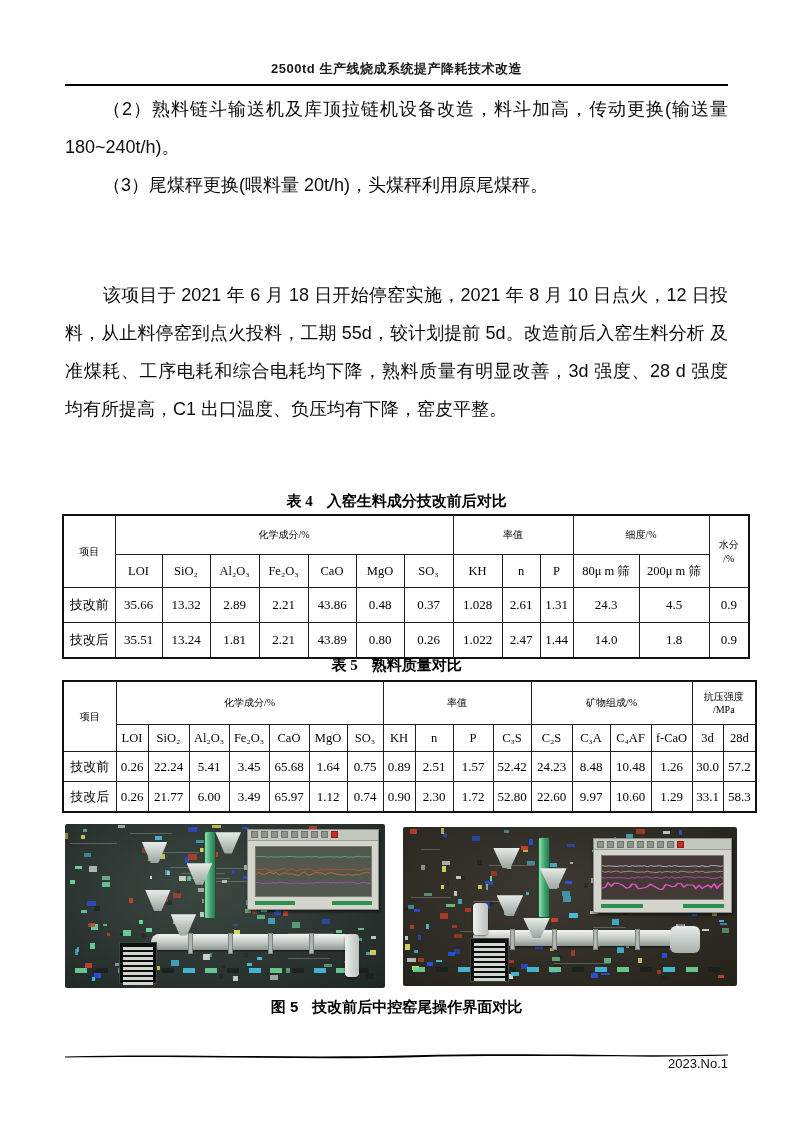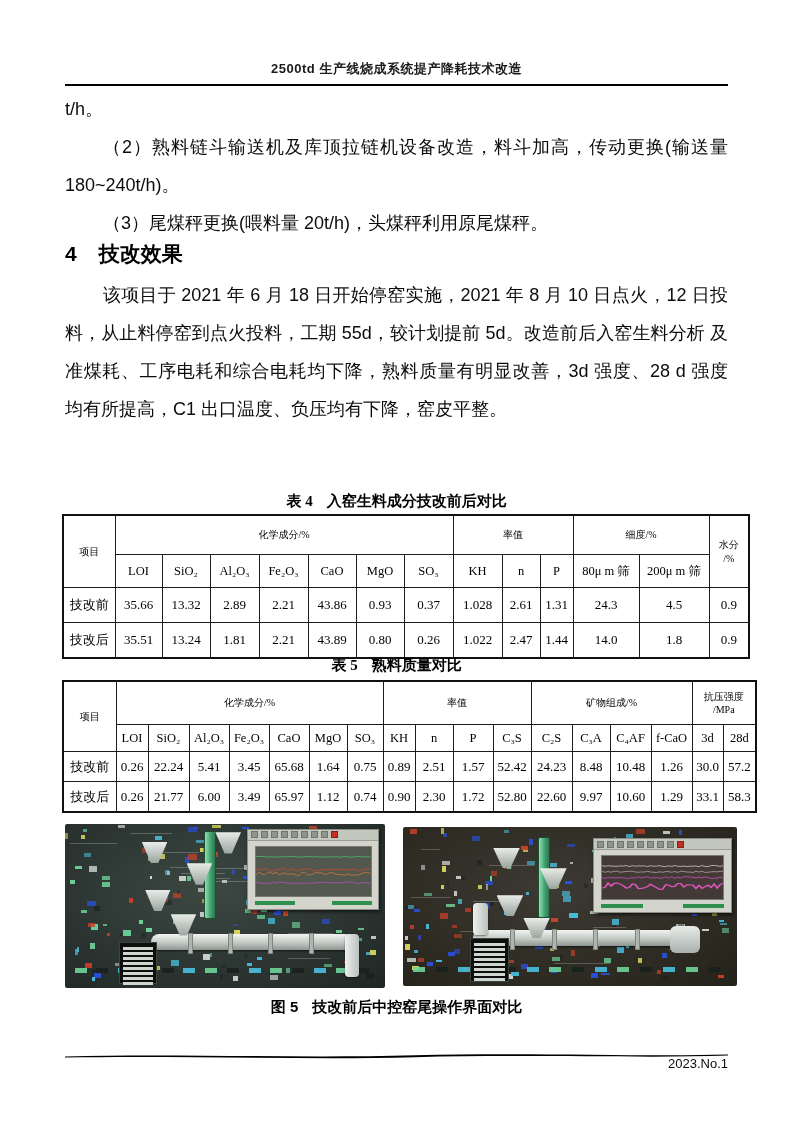--- a/index.html
+++ b/index.html
@@ -95,29 +95,25 @@
 </style>
 </head>
 <body>
 
 <div class="page">
 
   <div class="running-title">2500td 生产线烧成系统提产降耗技术改造</div>
   <div class="header-rule"></div>
 
   <div class="textblock" id="intro-lines">
-      <div class="line">t/h。</div>
       <div class="line indent full">（2）熟料链斗输送机及库顶拉链机设备改造，料斗加高，传动更换(输送量</div>
       <div class="line">180~240t/h)。</div>
       <div class="line indent">（3）尾煤秤更换(喂料量 20t/h)，头煤秤利用原尾煤秤。</div>
     </div>
 
-  <div id="sec4">
-    <span class="secnum">4</span><span>技改效果</span>
-  </div>
 
   <div class="textblock" id="para-lines">
       <div class="line indent full">该项目于 2021 年 6 月 18 日开始停窑实施，2021 年 8 月 10 日点火，12 日投</div>
       <div class="line full">料，从止料停窑到点火投料，工期 55d，较计划提前 5d。改造前后入窑生料分析 及</div>
       <div class="line full">准煤耗、工序电耗和综合电耗均下降，熟料质量有明显改善，3d 强度、28 d 强度</div>
       <div class="line">均有所提高，C1 出口温度、负压均有下降，窑皮平整。</div>
     </div>
 
   <div class="tcap" id="cap4">
     <span>表 4</span><span class="gap"></span><span>入窑生料成分技改前后对比</span>
@@ -165,21 +161,21 @@
           </tr>
         </thead>
         <tbody>
           <tr class="datarow">
             <th>技改前</th>
             <td>35.66</td>
             <td>13.32</td>
             <td>2.89</td>
             <td>2.21</td>
             <td>43.86</td>
-            <td>0.93</td>
+            <td>0.48</td>
             <td>0.37</td>
             <td>1.028</td>
             <td>2.61</td>
             <td>1.31</td>
             <td>24.3</td>
             <td>4.5</td>
             <td>0.9</td>
           </tr>
           <tr class="datarow">
             <th>技改后</th>

